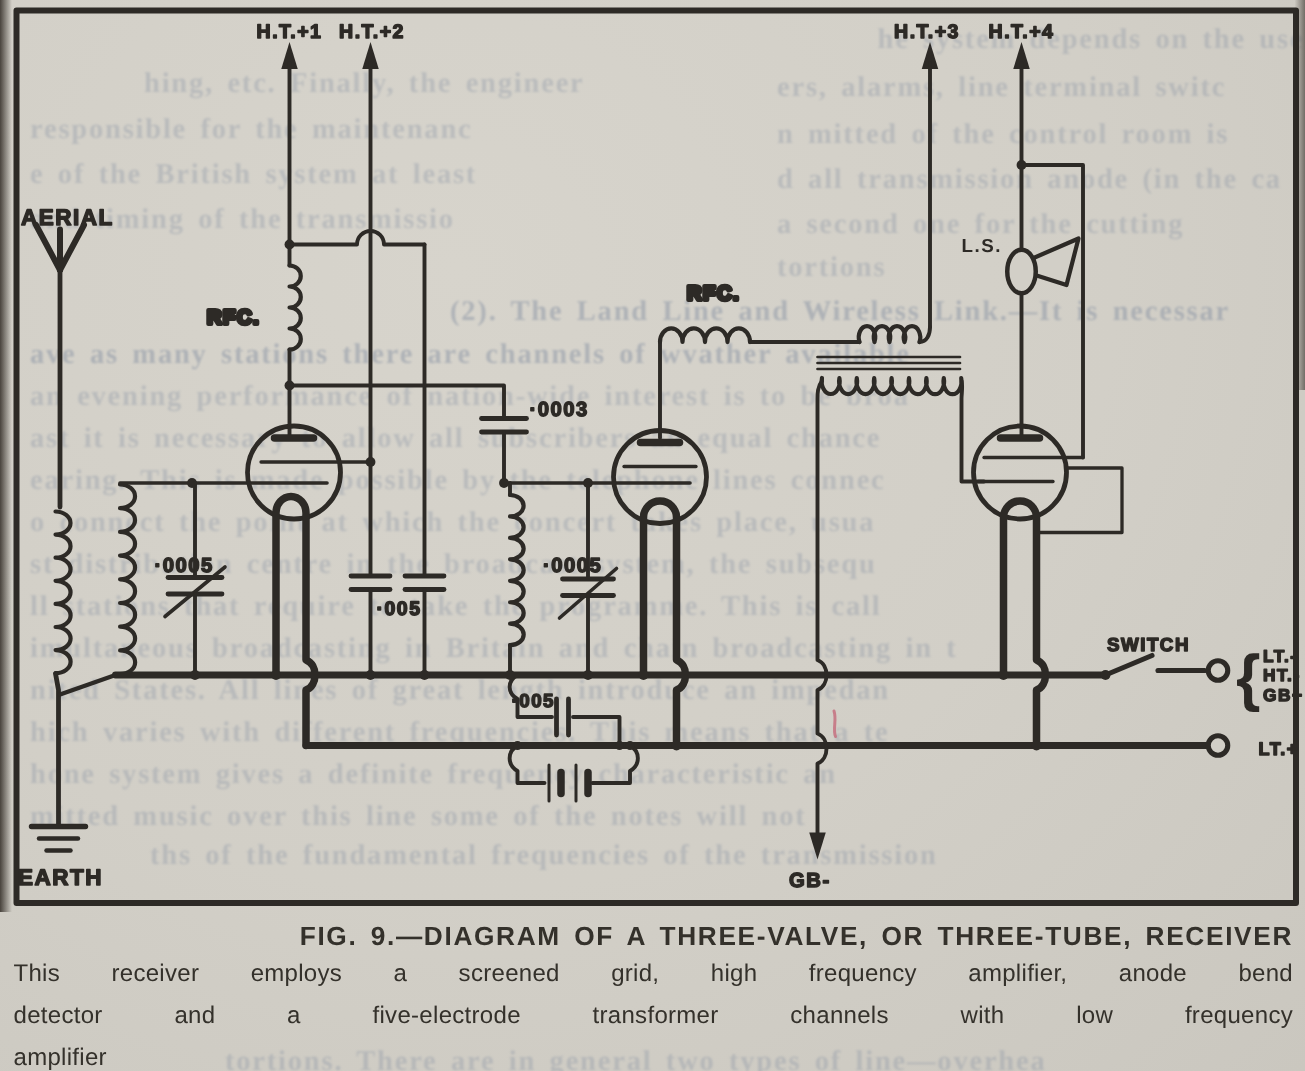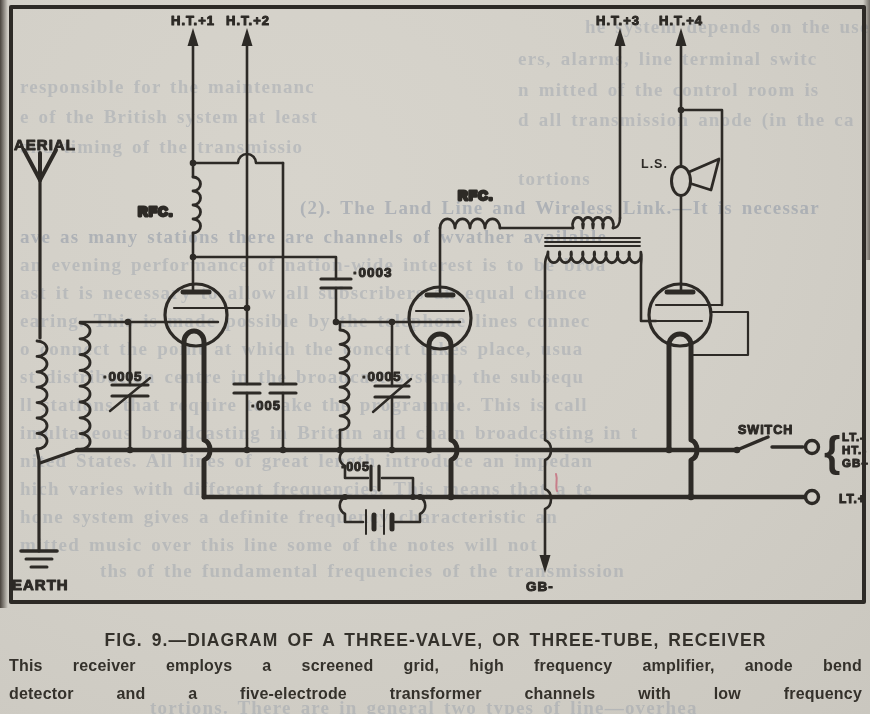--- a/index.html
+++ b/index.html
@@ -24,42 +24,44 @@
   svg text{
     font-family:"Liberation Sans", sans-serif; font-weight:bold; fill:var(--ink);
     letter-spacing:1px;
   }
   .edge-left{position:absolute; left:0; top:0; width:8px; height:608px; z-index:4;
     background:linear-gradient(90deg, rgba(38,32,26,.8), rgba(38,32,26,0));}
   .edge-right{position:absolute; right:0; top:0; width:7px; height:260px; z-index:4;
     background:linear-gradient(270deg, rgba(38,32,26,.55), rgba(38,32,26,0));}
   .caption{position:absolute; left:9px; top:608px; width:853px; z-index:3; color:#34312b;}
   .caption-title{
-    text-align:center; font-size:17.5px; font-weight:bold;
-    letter-spacing:1.1px; word-spacing:3px; margin-top:22px;
+    text-align:right; font-size:17.5px; font-weight:bold;
+    letter-spacing:1.1px; word-spacing:3px; margin-top:6px;
   }
   .caption-line{
-    font-size:16px; font-weight:bold; line-height:27px;
+    font-size:16px; font-weight:normal; line-height:27px;
     letter-spacing:.2px; word-spacing:2px; margin-top:1px;
   }
   .caption-line.just{text-align:justify; text-align-last:justify;}
 </style>
 </head>
 <body>
 
 <div class="page">
 
   <div class="bleed-layer">
       <div class="bleed-line" style="left: 585px; top: 16px;">he system depends on the use o</div>
+      <div class="bleed-line" style="left: 96px; top: 45px;">hing, etc. Finally, the engineer</div>
       <div class="bleed-line" style="left: 518px; top: 48px;">ers, alarms, line terminal switc</div>
       <div class="bleed-line" style="left: 20px; top: 76px;">responsible for the maintenanc</div>
       <div class="bleed-line" style="left: 518px; top: 79px;">n mitted of the control room is</div>
       <div class="bleed-line" style="left: 20px; top: 106px;">e of the British system at least</div>
       <div class="bleed-line" style="left: 518px; top: 109px;">d all transmission anode (in the ca</div>
       <div class="bleed-line" style="left: 20px; top: 136px;">and timing of the transmissio</div>
+      <div class="bleed-line" style="left: 518px; top: 139px;">a second one for the cutting</div>
       <div class="bleed-line" style="left: 518px; top: 168px;">tortions</div>
       <div class="bleed-line em" style="left: 300px; top: 197px;">(2). The Land Line and Wireless Link.—It is necessar</div>
       <div class="bleed-line em" style="left: 20px; top: 226px;">ave as many stations there are channels of wvather available</div>
       <div class="bleed-line" style="left: 20px; top: 254px;">an evening performance of nation-wide interest is to be broa</div>
       <div class="bleed-line" style="left: 20px; top: 282px;">ast it is necessary to allow all subscribers an equal chance</div>
       <div class="bleed-line" style="left: 20px; top: 310px;">earing. This is made possible by the telephone lines connec</div>
       <div class="bleed-line" style="left: 20px; top: 338px;">o connect the point at which the concert takes place, usua</div>
       <div class="bleed-line" style="left: 20px; top: 366px;">st distribution centre in the broadcast system, the subsequ</div>
       <div class="bleed-line" style="left: 20px; top: 394px;">ll stations that require to take the programme. This is call</div>
       <div class="bleed-line" style="left: 20px; top: 422px;">imultaneous broadcasting in Britain and chain broadcasting in t</div>

